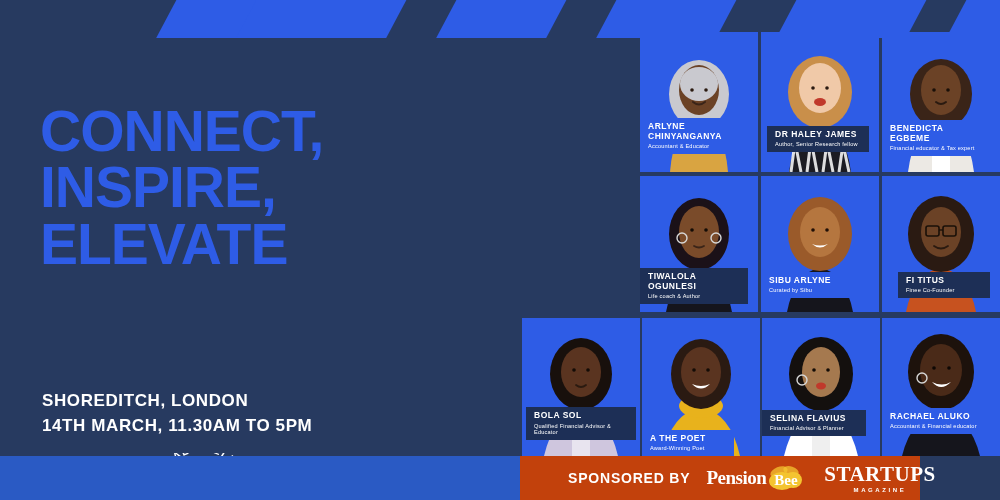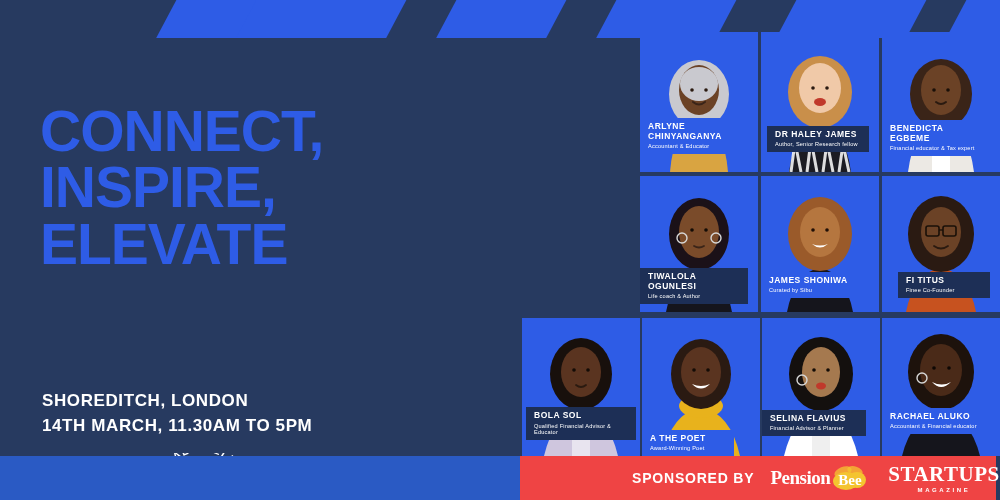--- a/index.html
+++ b/index.html
@@ -82,24 +82,24 @@
   .nameplate .rl {
     font-size:5.6px; font-weight:normal; letter-spacing:0.2px;
     margin-top:1.5px;
   }
   .np-bright { background:#2e5ce6; }
   .np-dark   { background:#1d2f56; }
 
   
   .sponsor {
     position:absolute; left:520px; top:456px;
-    width:476px; height:44px;
-    background:#ef4444;
+    width:400px; height:44px;
+    background:#c2410c;
     display:flex; align-items:center; gap:16px;
-    padding-left:112px;
+    padding-left:48px;
   }
   .sponsor-label {
     color:#ffffff; font-size:14px; font-weight:bold; letter-spacing:0.8px;
     white-space:nowrap;
   }
   .pensionbee { display:flex; align-items:center; }
   .pb-text {
     color:#ffffff; font-size:19px; font-weight:bold;
     font-family:"Liberation Serif", serif; letter-spacing:-0.5px;
   }
@@ -247,21 +247,21 @@
       <svg class="portrait" viewBox="0 0 118 136" preserveAspectRatio="xMidYMid slice">
         <rect width="118" height="136" fill="#2e5ce6"></rect>
         <path d="M26 136 q8 -40 33 -44 q25 4 33 44 z" fill="#15151c"></path>
         <ellipse cx="59" cy="58" rx="32" ry="37" fill="#9a5a2a"></ellipse>
         <ellipse cx="59" cy="56" rx="20" ry="25" fill="#b5763f"></ellipse>
         <circle cx="52" cy="54" r="1.8" fill="#200f06"></circle>
           <circle cx="66" cy="54" r="1.8" fill="#200f06"></circle>
         <path d="M51 68 q8 7 16 0 q-8 3 -16 0" fill="#ffffff"></path>
       </svg>
       <div class="nameplate np-bright" style="left:0;bottom:14px;width:100px;">
-        <div class="nm">JAMES SHONIWA</div>
+        <div class="nm">SIBU ARLYNE</div>
         <div class="rl">Curated by Sibu</div>
       </div>
     </div>
 
     <div class="cell" style="left:362px;top:176px;width:118px;height:136px;">
       <svg class="portrait" viewBox="0 0 118 136" preserveAspectRatio="xMidYMid slice">
         <rect width="118" height="136" fill="#2e5ce6"></rect>
         <path d="M24 136 q8 -40 35 -44 q27 4 35 44 z" fill="#c7521f"></path>
         <ellipse cx="59" cy="58" rx="33" ry="38" fill="#2a1a12"></ellipse>
         <ellipse cx="59" cy="56" rx="20" ry="25" fill="#6b4226"></ellipse>

